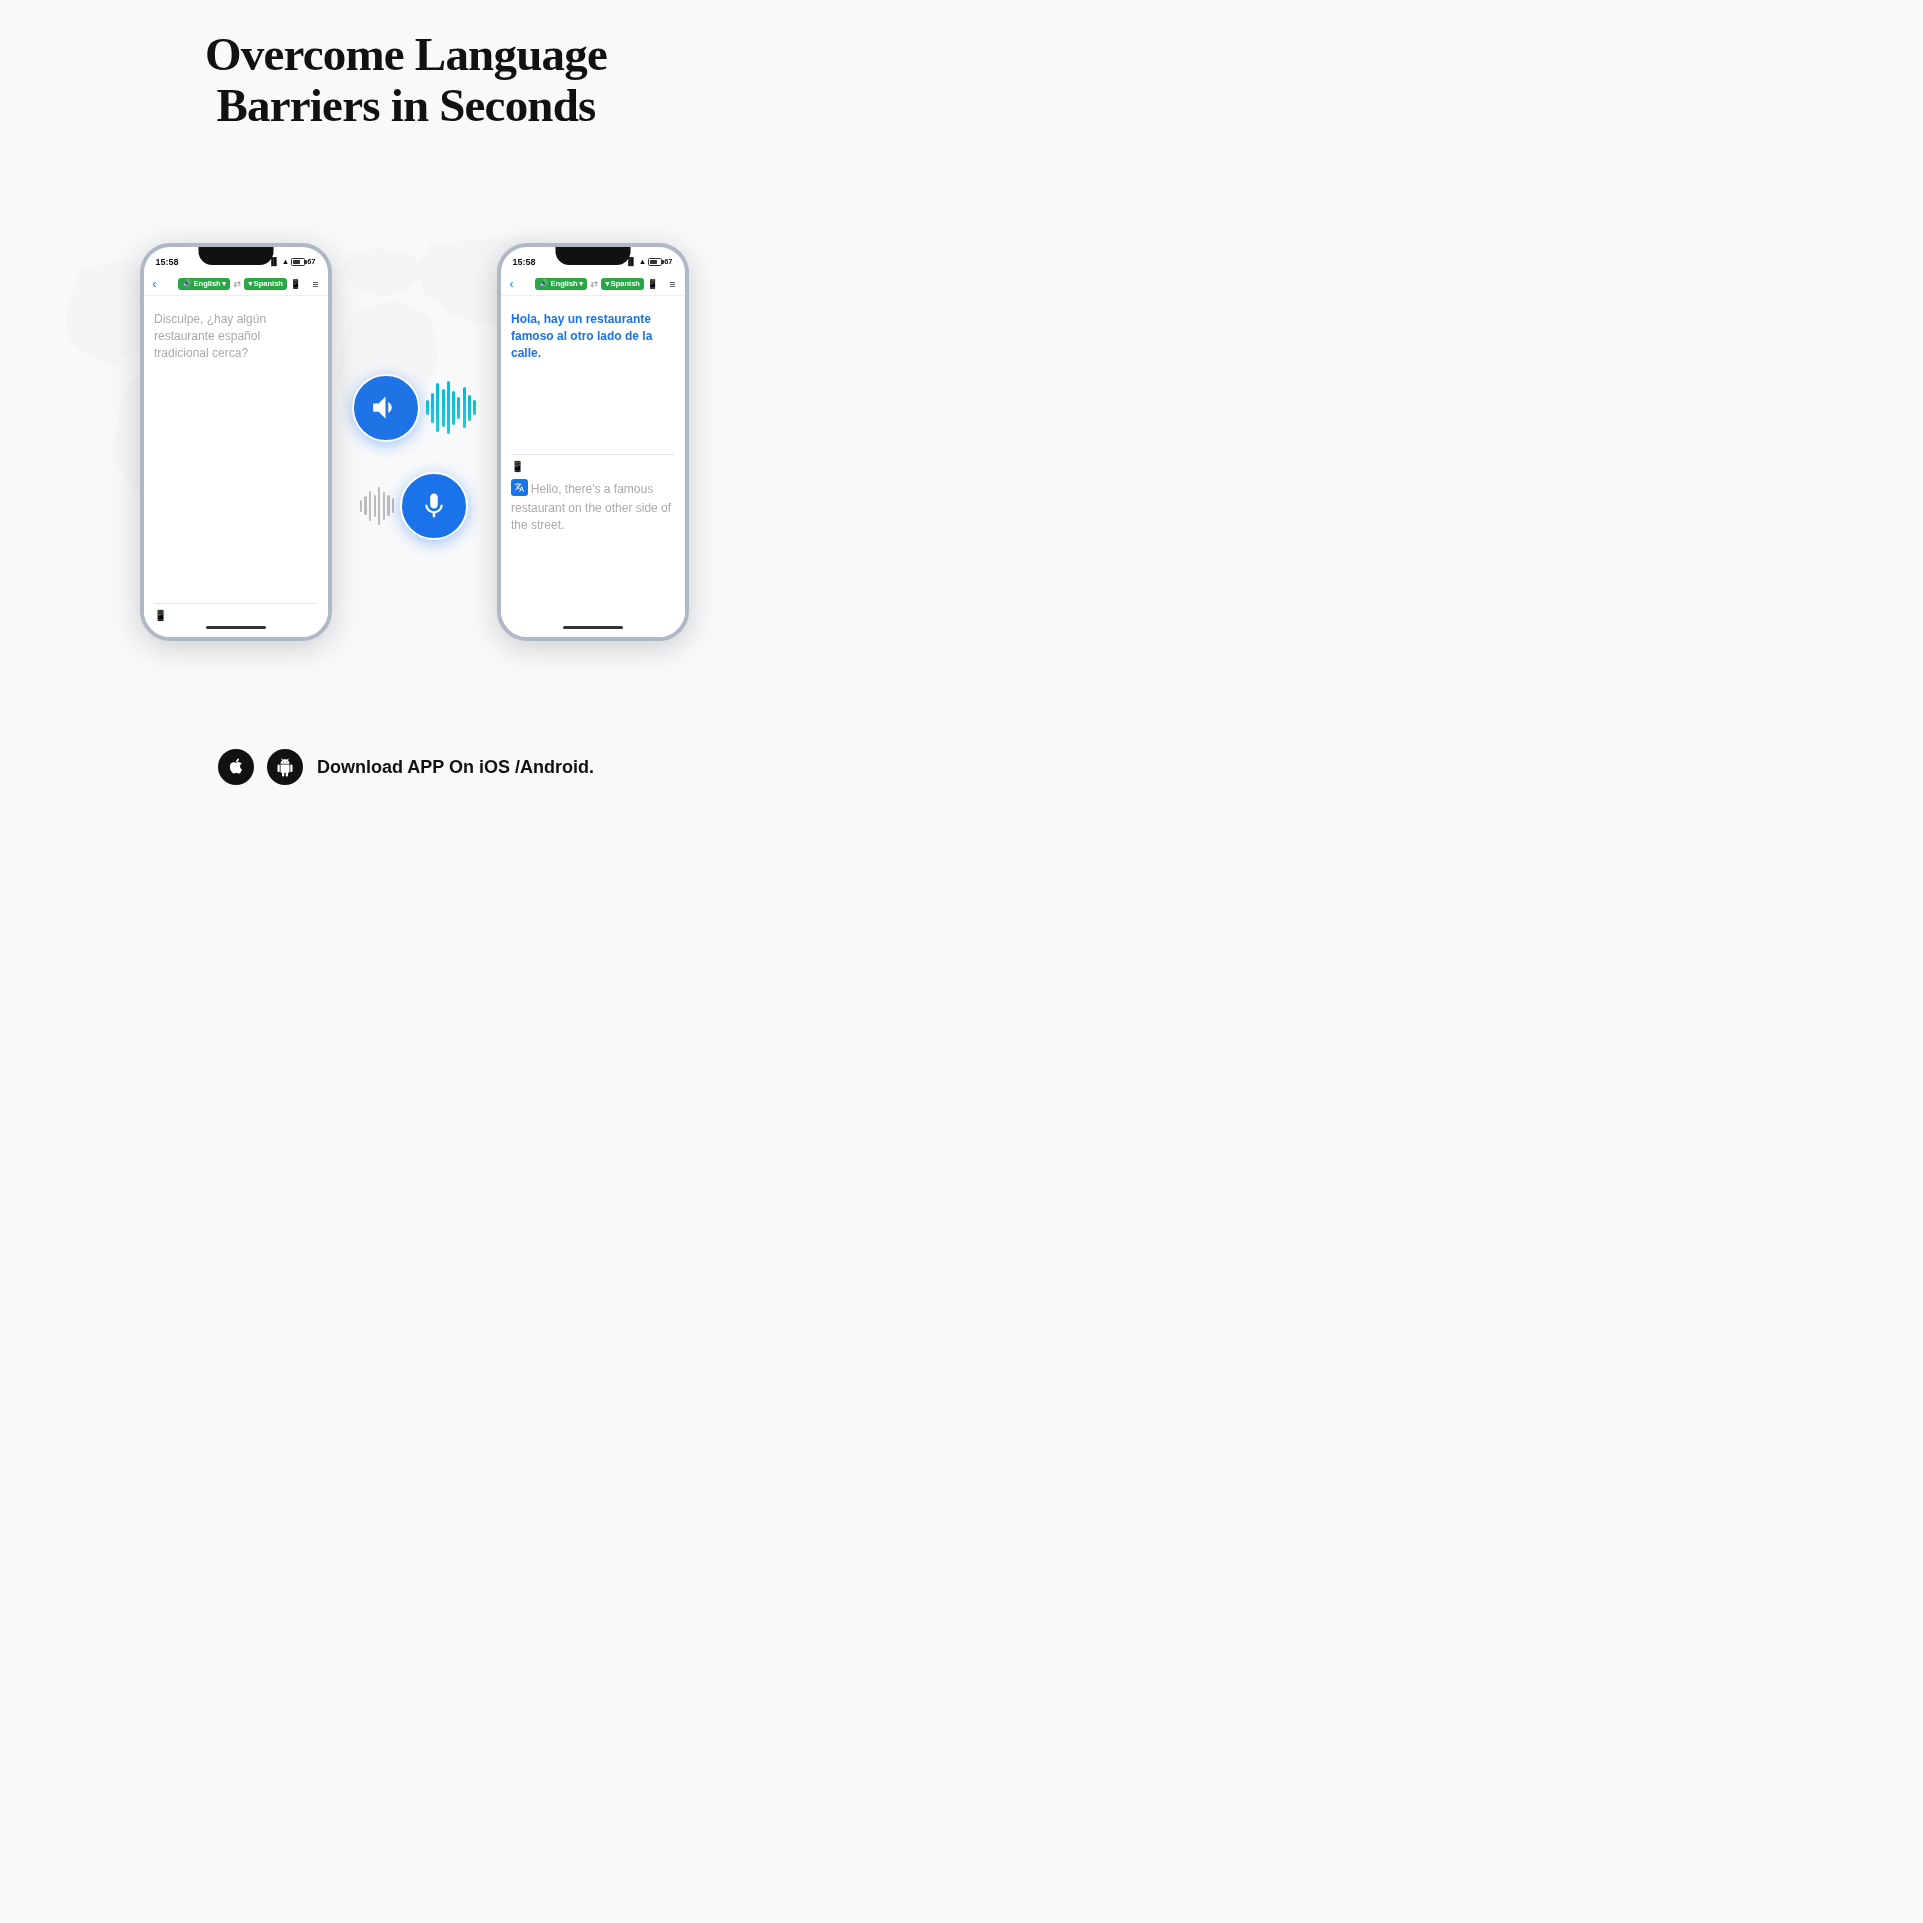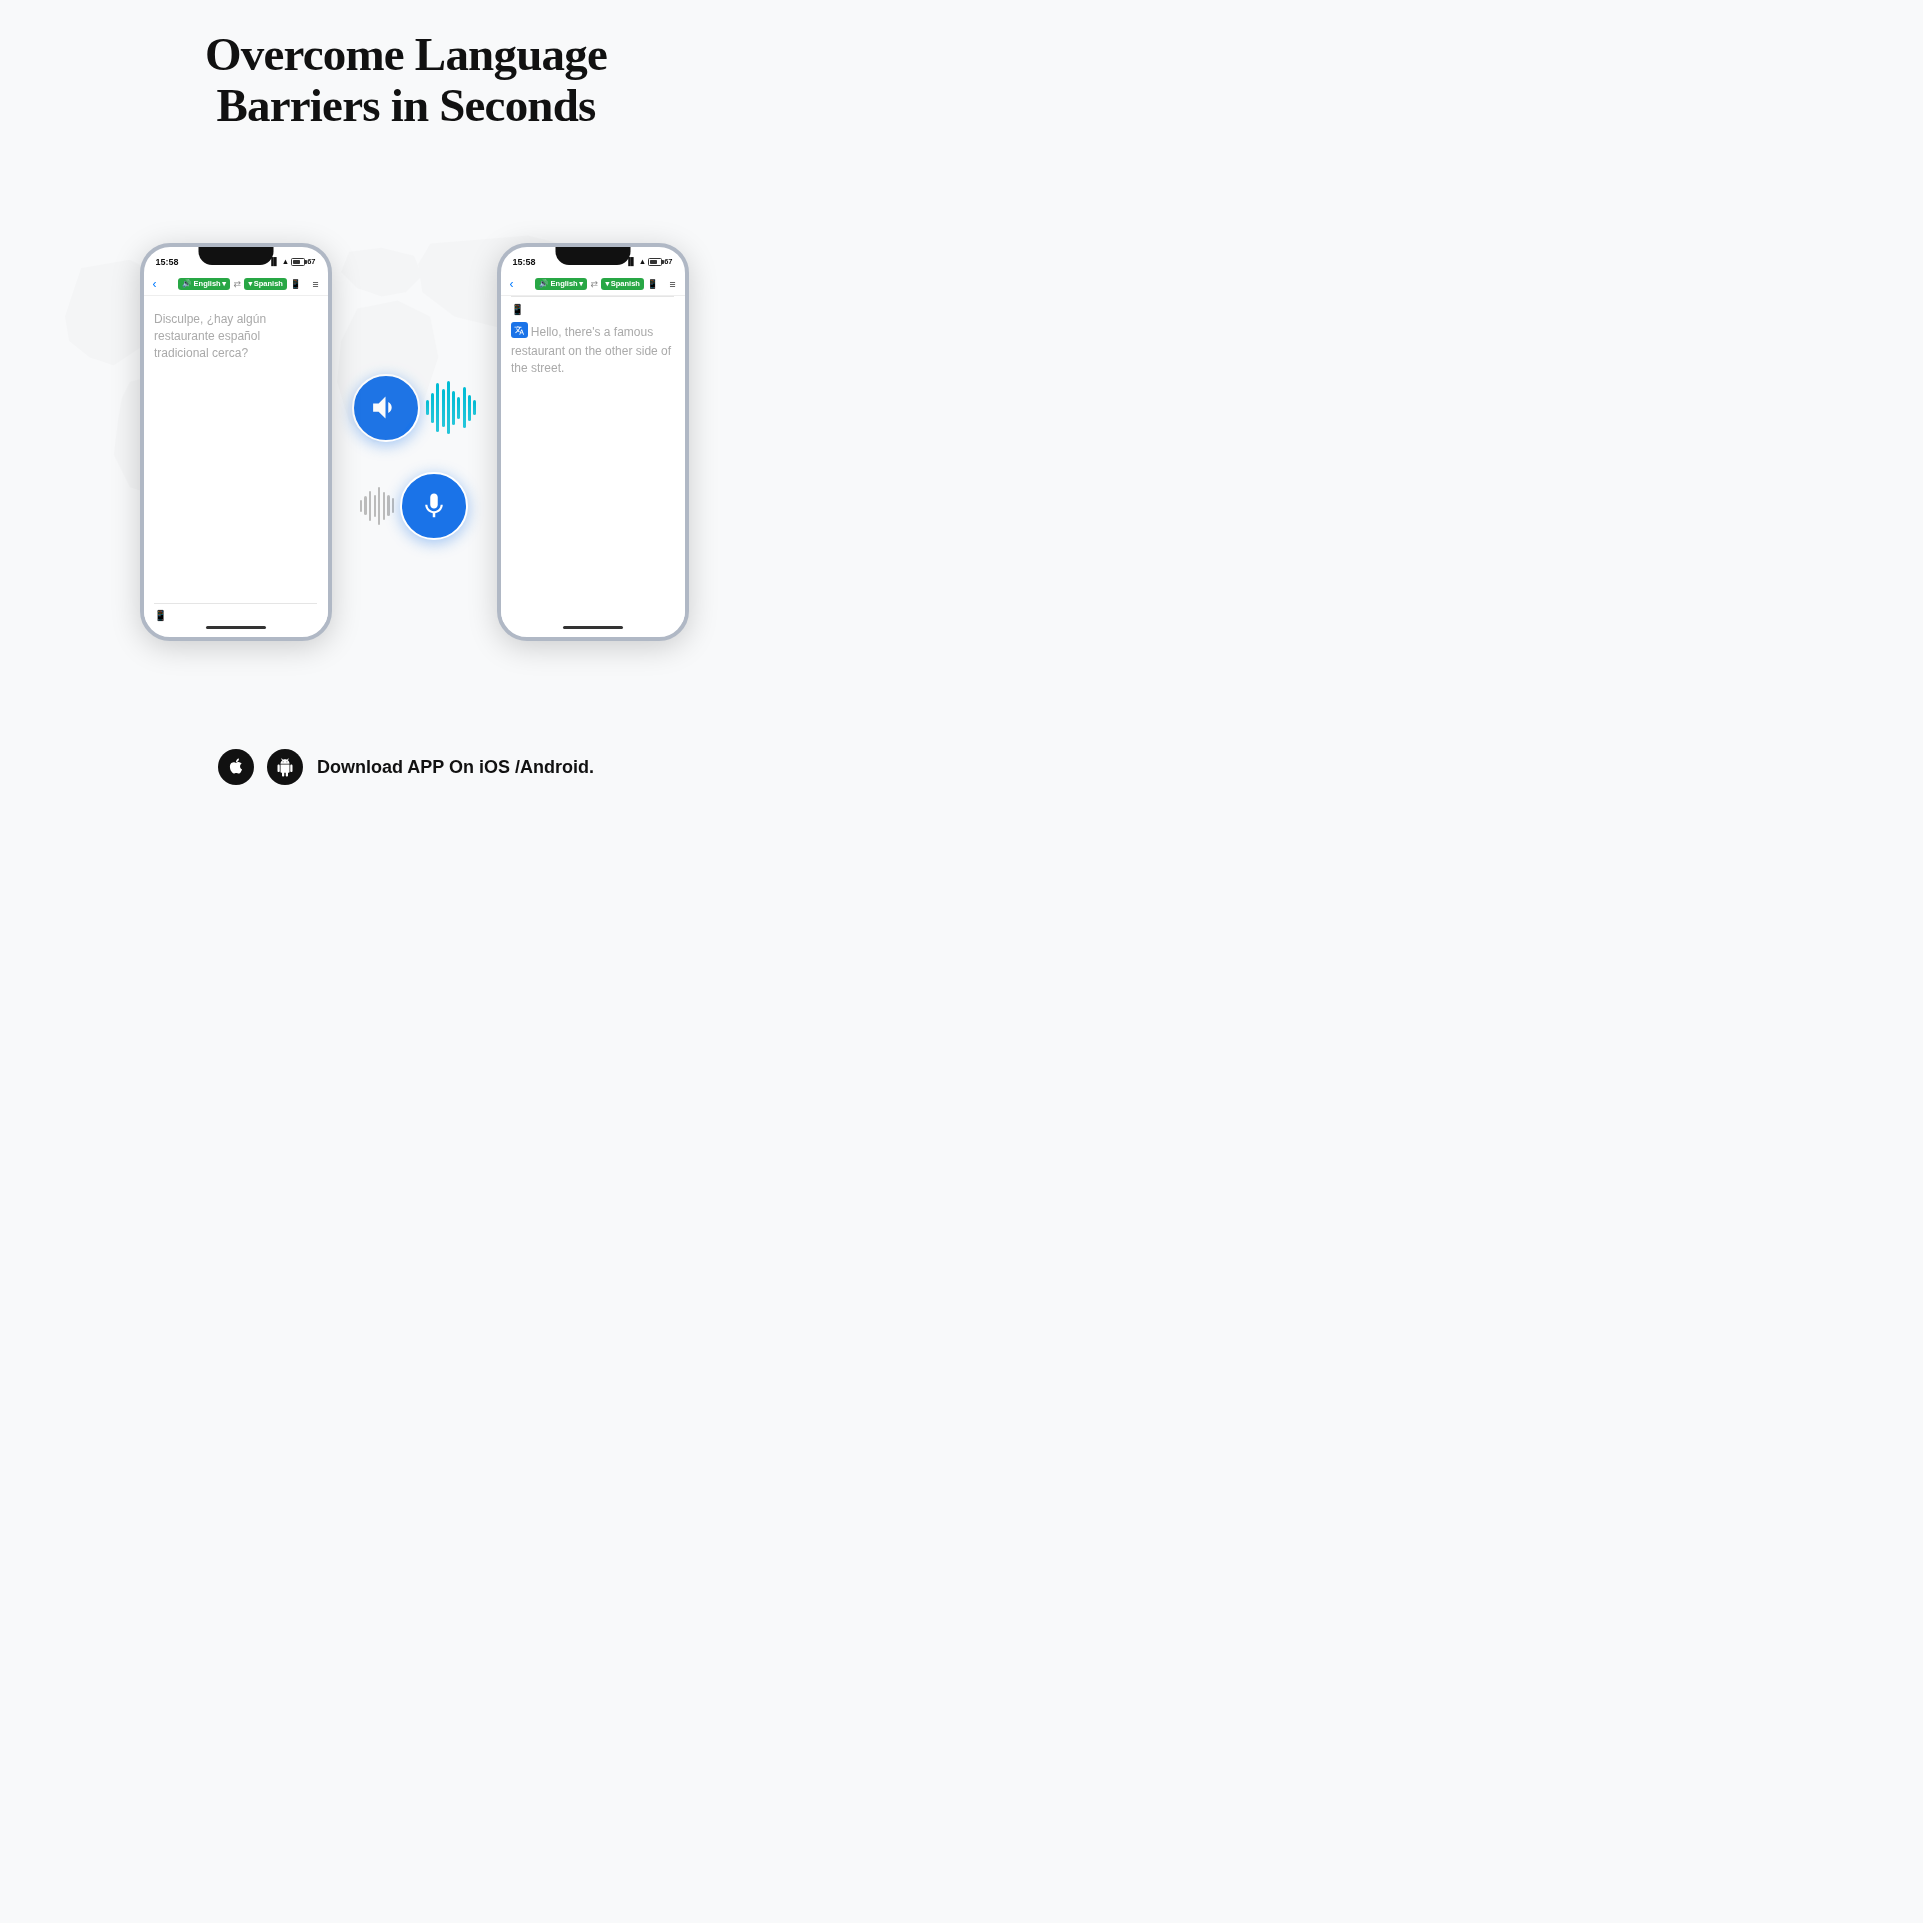--- a/index.html
+++ b/index.html
@@ -531,20 +531,23 @@
             <span class="lang-arrow">⇄</span>
             <span class="lang-badge lang-spanish">
               ▾ <span>Spanish</span>
             </span>
             <span style="font-size:9px; color:#888;">📱</span>
           </div>
           <span class="menu-icon">≡</span>
         </div>
 
         <div class="phone-screen">
+          <div class="conv-top">
+            <span class="text-blue-conv">Hola, hay un restaurante famoso al otro lado de la calle.</span>
+          </div>
 
           <div class="phone-divider"></div>
 
           <div style="padding: 4.5px 10.5px 0;">
             <span style="font-size:10.5px; color:#aaa;">📱</span>
           </div>
 
           <div class="conv-bottom">
             <div class="translate-icon-small">
               <svg viewBox="0 0 24 24">

